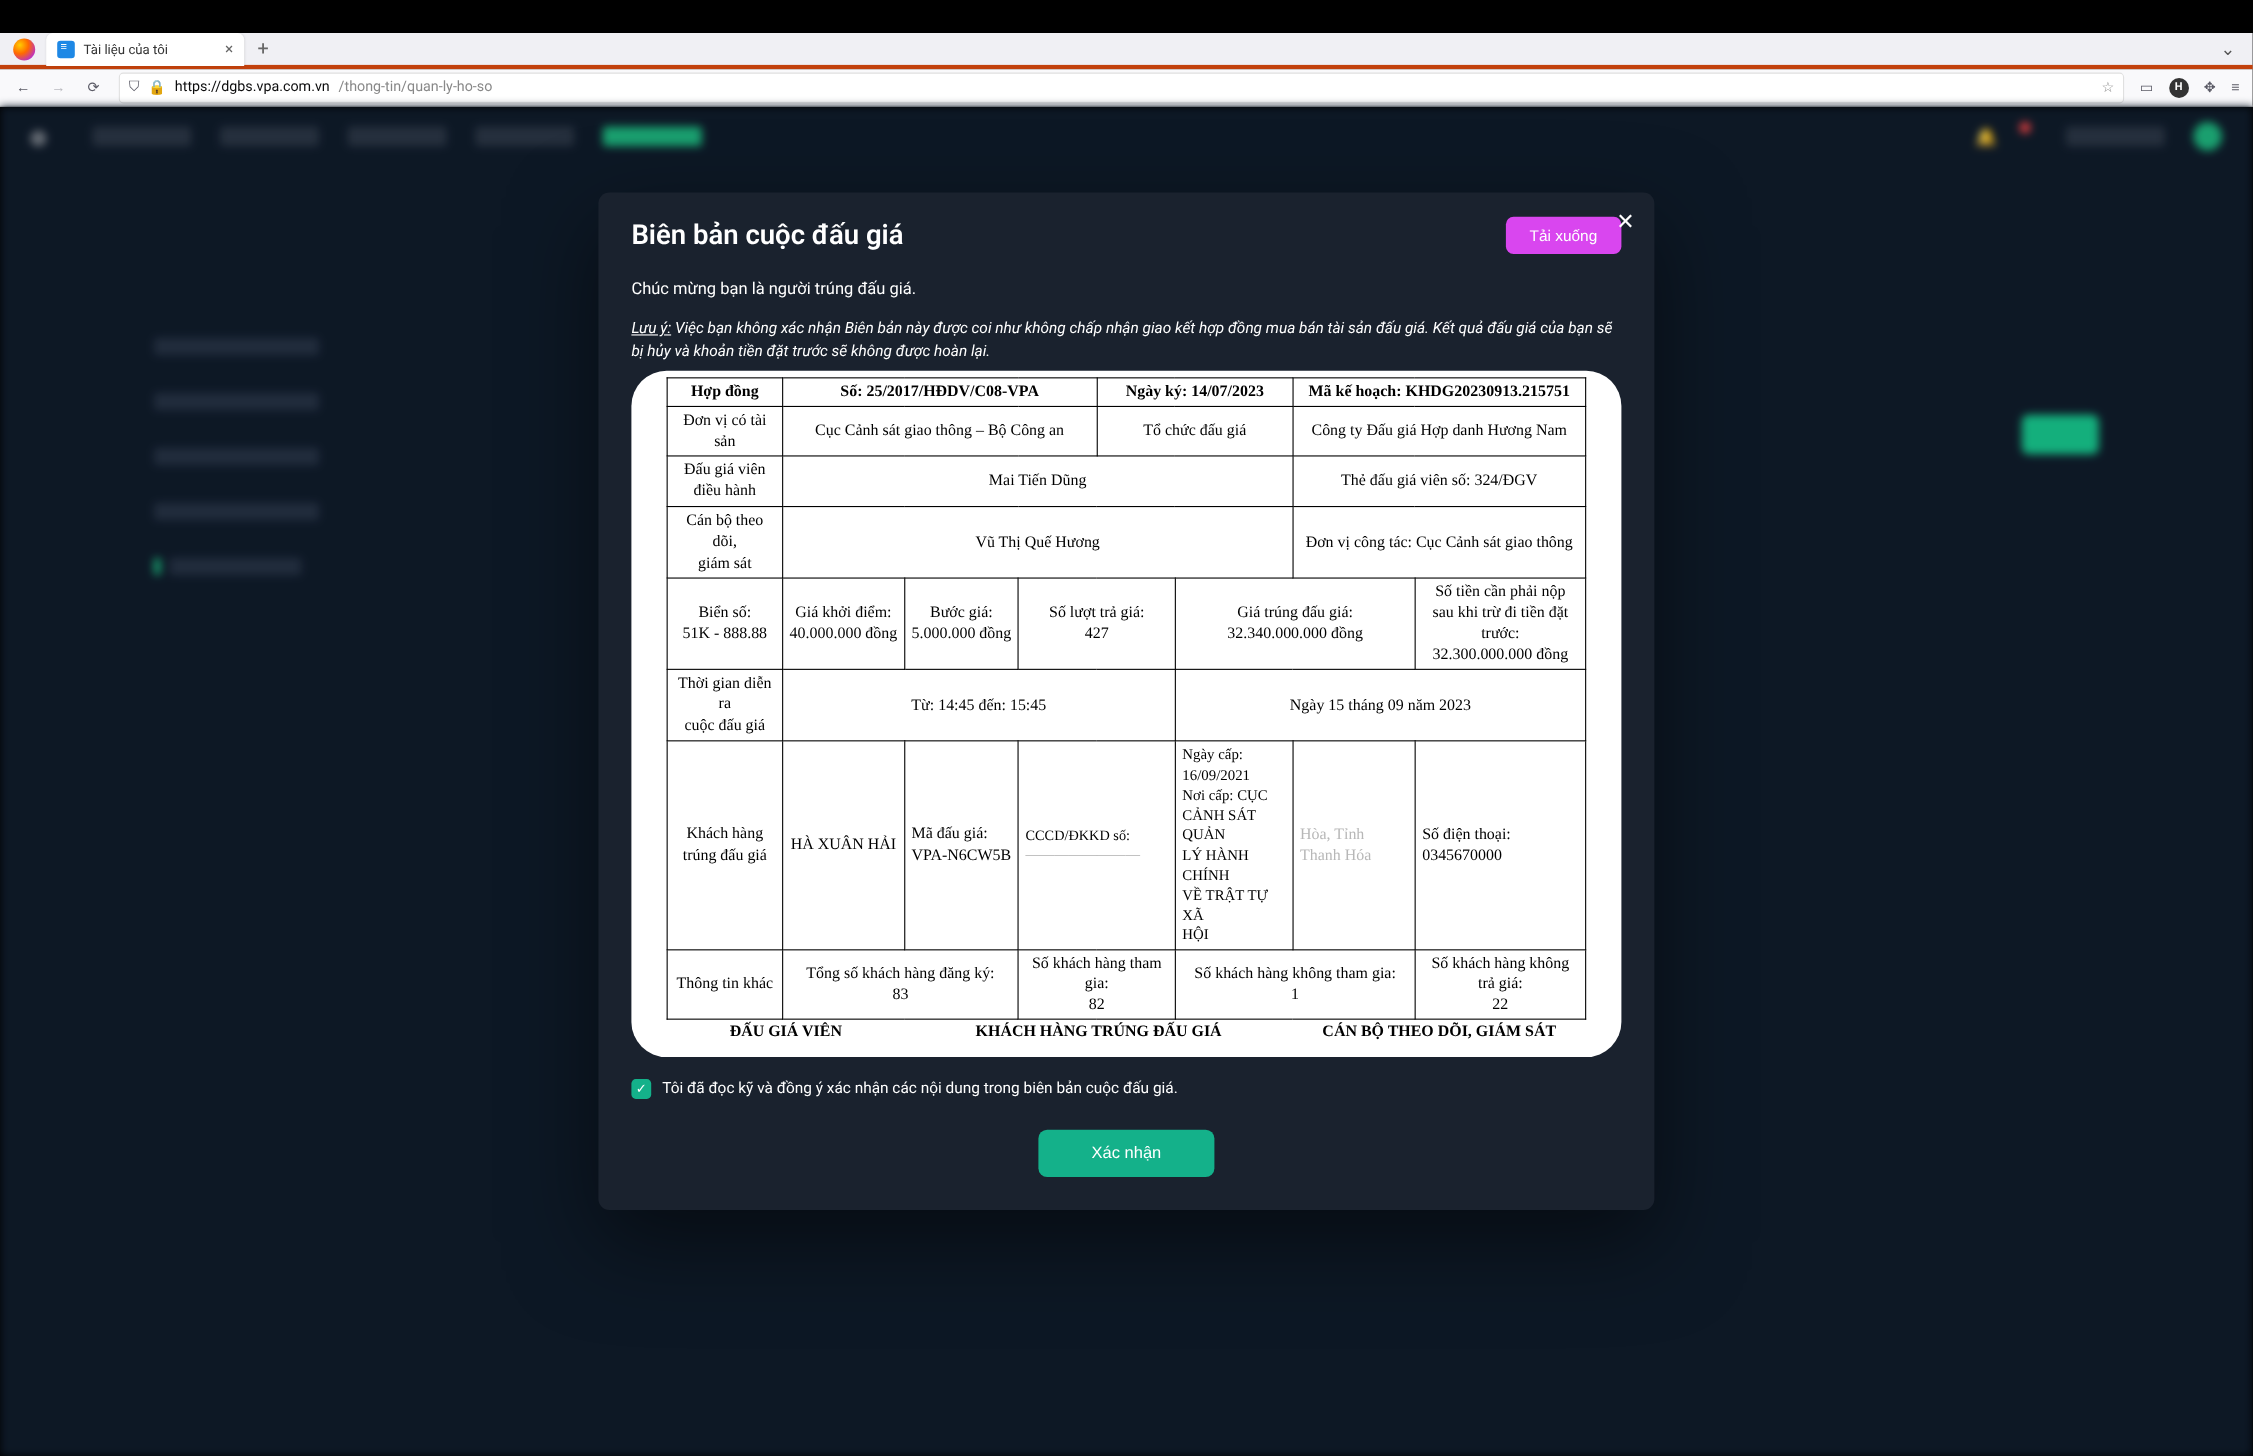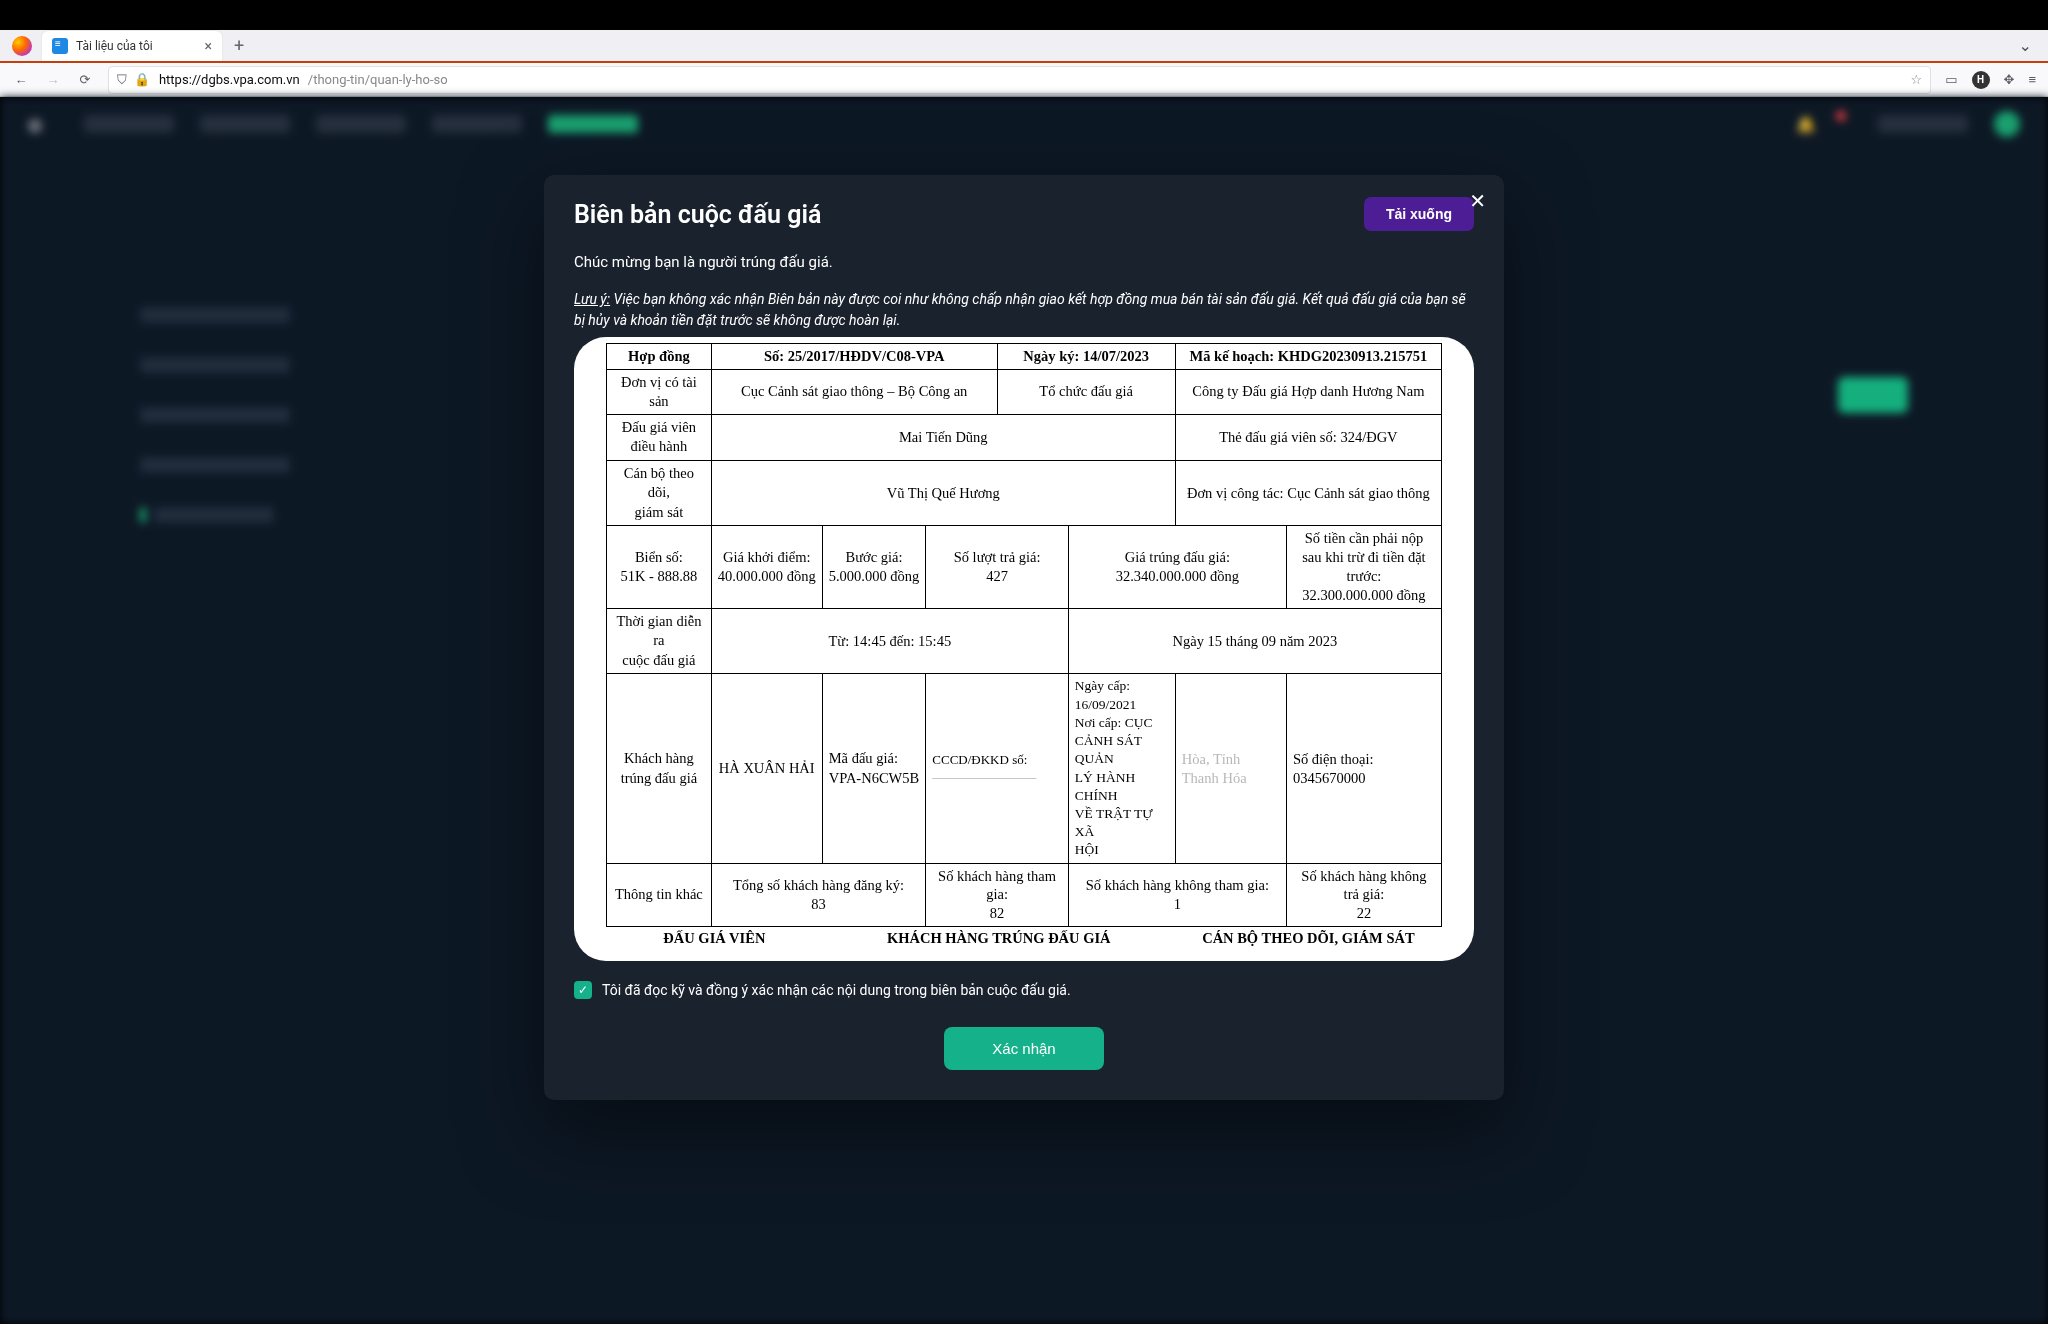--- a/index.html
+++ b/index.html
@@ -18,21 +18,21 @@
     background: #000;
   }
 
   
   .tabbar {
     height: 33px;
     background: #f0f0f4;
     display: flex;
     align-items: center;
     padding-left: 8px;
-    border-bottom: 2px solid #c2410c;
+    border-bottom: 4px solid #c2410c;
   }
   .ff-logo {
     width: 20px; height: 20px;
     border-radius: 50%;
     background: radial-gradient(circle at 30% 30%, #ffcc00, #ff6a00 40%, #a820ff 90%);
     margin: 0 10px 0 4px;
   }
   .tab {
     background: #fff;
     border-radius: 6px 6px 0 0;
@@ -181,25 +181,25 @@
     gap: 4px;
     margin-bottom: 22px;
   }
   .modal-title {
     font-size: 25px;
     font-weight: 600;
     color: #fff;
   }
   .btn-download {
     margin-left: auto;
-    background: #4c1d95;
+    background: #d946ef;
     border: none;
     color: #fff;
     font-size: 14px;
-    font-weight: 700;
+    font-weight: 400;
     padding: 9px 22px;
     border-radius: 7px;
     cursor: pointer;
   }
   .congrats {
     font-size: 15px;
     color: #fff;
     margin-bottom: 18px;
   }
   .note {

